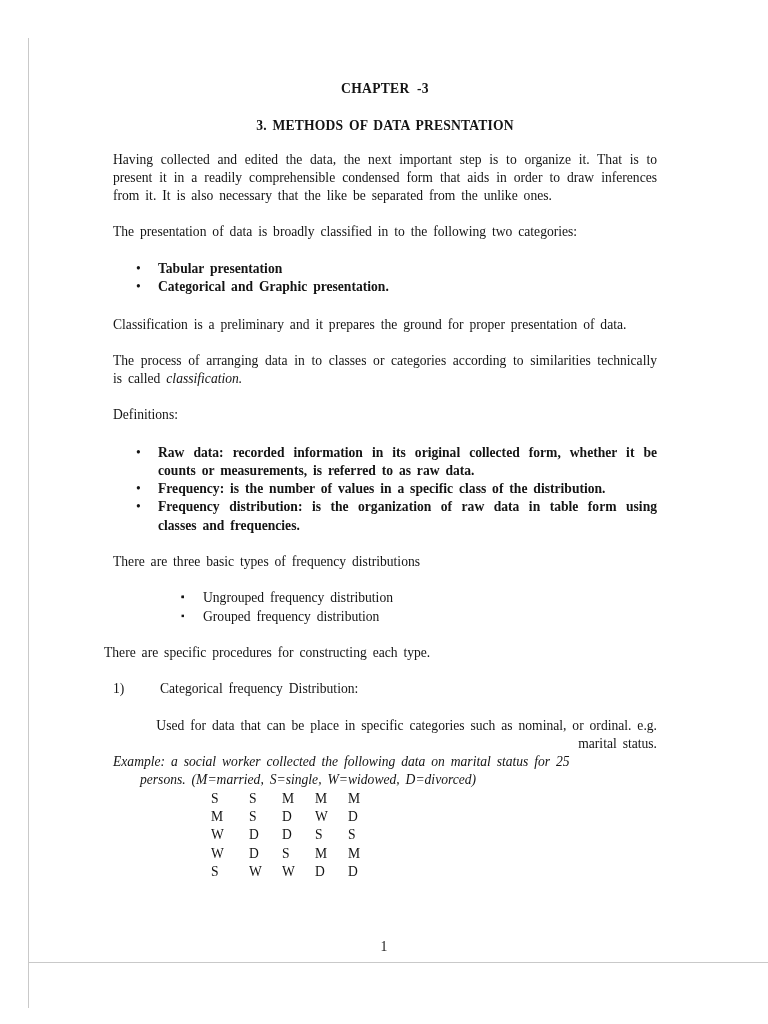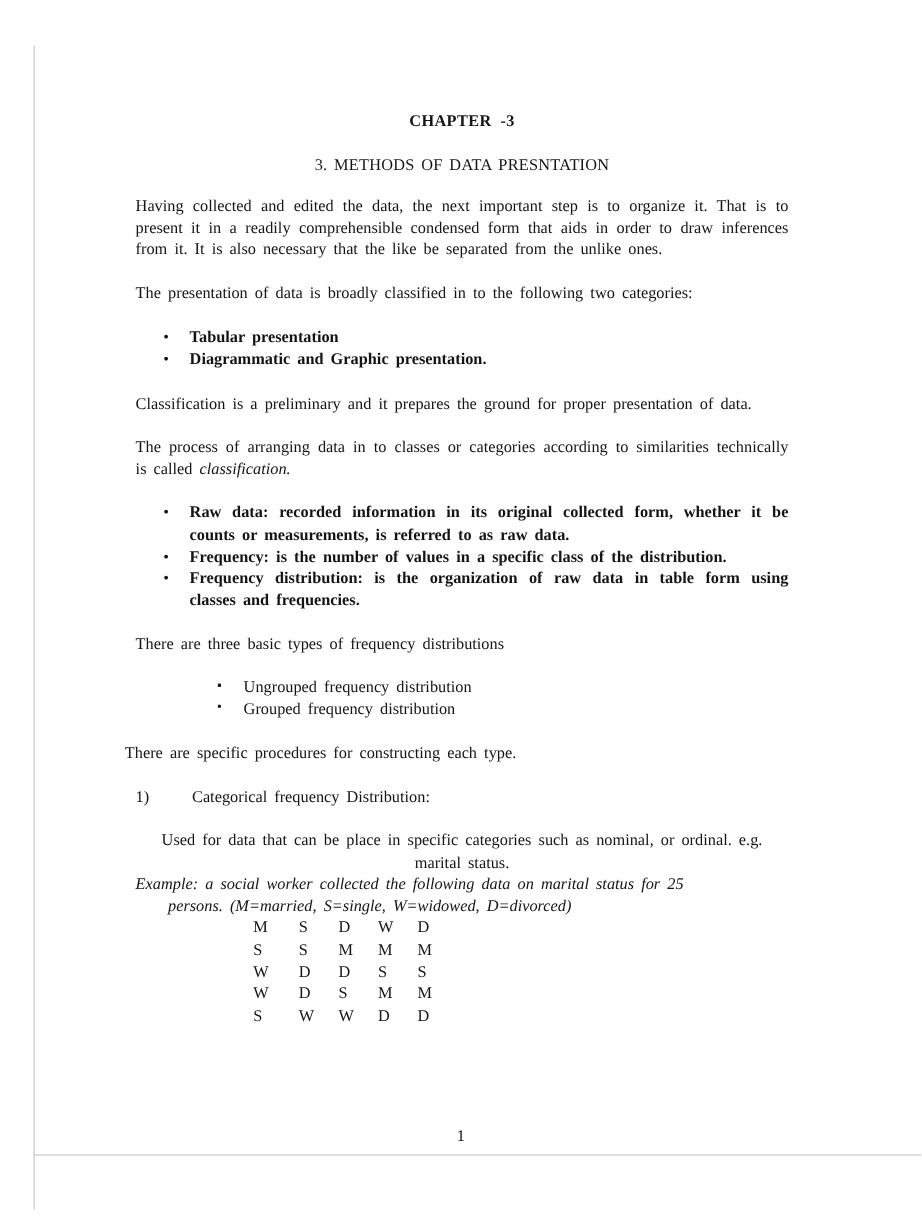--- a/index.html
+++ b/index.html
@@ -16,42 +16,42 @@
   }
   .edge-left {
     position: absolute; left: 28px; top: 38px;
     width: 1px; height: 970px; background: #c9c9c9;
   }
   .edge-bottom {
     position: absolute; left: 28px; top: 962px;
     right: 0; height: 1px; background: #c9c9c9;
   }
   .content {
-    position: absolute; left: 113px; top: 92px; width: 544px;
+    position: absolute; left: 113px; top: 80px; width: 544px;
   }
   .title {
     margin: 0 0 19px 0;
     font-size: 13.6px; font-weight: bold;
     text-align: center; white-space: pre;
     letter-spacing: 0.3px;
   }
   .subtitle {
     margin: 0 0 15px 0;
-    font-size: 13.6px; font-weight: normal;
+    font-size: 13.6px; font-weight: bold;
     text-align: center;
     letter-spacing: 0.2px;
     word-spacing: 2px;
   }
   .para {
     margin: 0 0 18px 0;
     text-align: justify;
     word-spacing: 2.5px;
   }
   .para.tight { margin-bottom: 17px; }
-  .para.nogap { margin-bottom: 0; text-align: center; }
+  .para.nogap { margin-bottom: 0; text-align: right; }
   .heading-line { margin: 0 0 19px 0; word-spacing: 2.5px; }
   .list { margin: 0 0 20px 0; }
   .list.defs { margin-bottom: 18px; }
   .list.types { margin-bottom: 18px; }
   .bullet-row { position: relative; padding-left: 45px; }
   .bullet-row .bullet { position: absolute; left: 23px; top: 0; }
   .bullet-row .bullet-text { display: block; text-align: justify; word-spacing: 2.5px; font-weight: bold; }
   .square-row { position: relative; padding-left: 90px; }
   .square-row .bullet { position: absolute; left: 68px; top: -1px; font-size: 10px; }
   .square-row .bullet-text { display: block; word-spacing: 2.5px; }
@@ -86,28 +86,29 @@
 
     <p class="para">The presentation of data is broadly classified in to the following two categories:</p>
 
     <div class="list">
       <div class="bullet-row">
         <span class="bullet">•</span>
         <span class="bullet-text">Tabular presentation</span>
       </div>
       <div class="bullet-row">
         <span class="bullet">•</span>
-        <span class="bullet-text">Diagrammatic and Graphic presentation.</span>
+        <span class="bullet-text">Categorical and Graphic presentation.</span>
       </div>
     </div>
 
     <p class="para tight">Classification is a preliminary and it prepares the ground for proper presentation of data.</p>
 
     <p class="para"><span>The process of arranging data in to classes or categories according to similarities technically is called </span><span class="it">classification.</span></p>
 
+    <p class="heading-line">Definitions:</p>
 
     <div class="list defs">
       <div class="bullet-row">
         <span class="bullet">•</span>
         <span class="bullet-text">Raw data: recorded information in its original collected form, whether it be counts or measurements, is referred to as raw data.</span>
       </div>
       <div class="bullet-row">
         <span class="bullet">•</span>
         <span class="bullet-text">Frequency: is the number of values in a specific class of the distribution.</span>
       </div>
@@ -137,24 +138,24 @@
 
     <p class="numbered-line"><span class="num">1)</span><span>Categorical frequency Distribution:</span></p>
 
     <p class="para nogap">Used for data that can be place in specific categories such as nominal, or ordinal. e.g. marital status.</p>
 
     <p class="example-line">Example: a social worker collected the following data on marital status for 25</p>
     <p class="example-line indent">persons. (M=married, S=single, W=widowed, D=divorced)</p>
 
     <div class="matrix">
       <div class="matrix-row">
-        <span class="matrix-cell c1">M</span><span class="matrix-cell">S</span><span class="matrix-cell">D</span><span class="matrix-cell">W</span><span class="matrix-cell">D</span>
+        <span class="matrix-cell c1">S</span><span class="matrix-cell">S</span><span class="matrix-cell">M</span><span class="matrix-cell">M</span><span class="matrix-cell">M</span>
       </div>
       <div class="matrix-row">
-        <span class="matrix-cell c1">S</span><span class="matrix-cell">S</span><span class="matrix-cell">M</span><span class="matrix-cell">M</span><span class="matrix-cell">M</span>
+        <span class="matrix-cell c1">M</span><span class="matrix-cell">S</span><span class="matrix-cell">D</span><span class="matrix-cell">W</span><span class="matrix-cell">D</span>
       </div>
       <div class="matrix-row">
         <span class="matrix-cell c1">W</span><span class="matrix-cell">D</span><span class="matrix-cell">D</span><span class="matrix-cell">S</span><span class="matrix-cell">S</span>
       </div>
       <div class="matrix-row">
         <span class="matrix-cell c1">W</span><span class="matrix-cell">D</span><span class="matrix-cell">S</span><span class="matrix-cell">M</span><span class="matrix-cell">M</span>
       </div>
       <div class="matrix-row">
         <span class="matrix-cell c1">S</span><span class="matrix-cell">W</span><span class="matrix-cell">W</span><span class="matrix-cell">D</span><span class="matrix-cell">D</span>
       </div>

